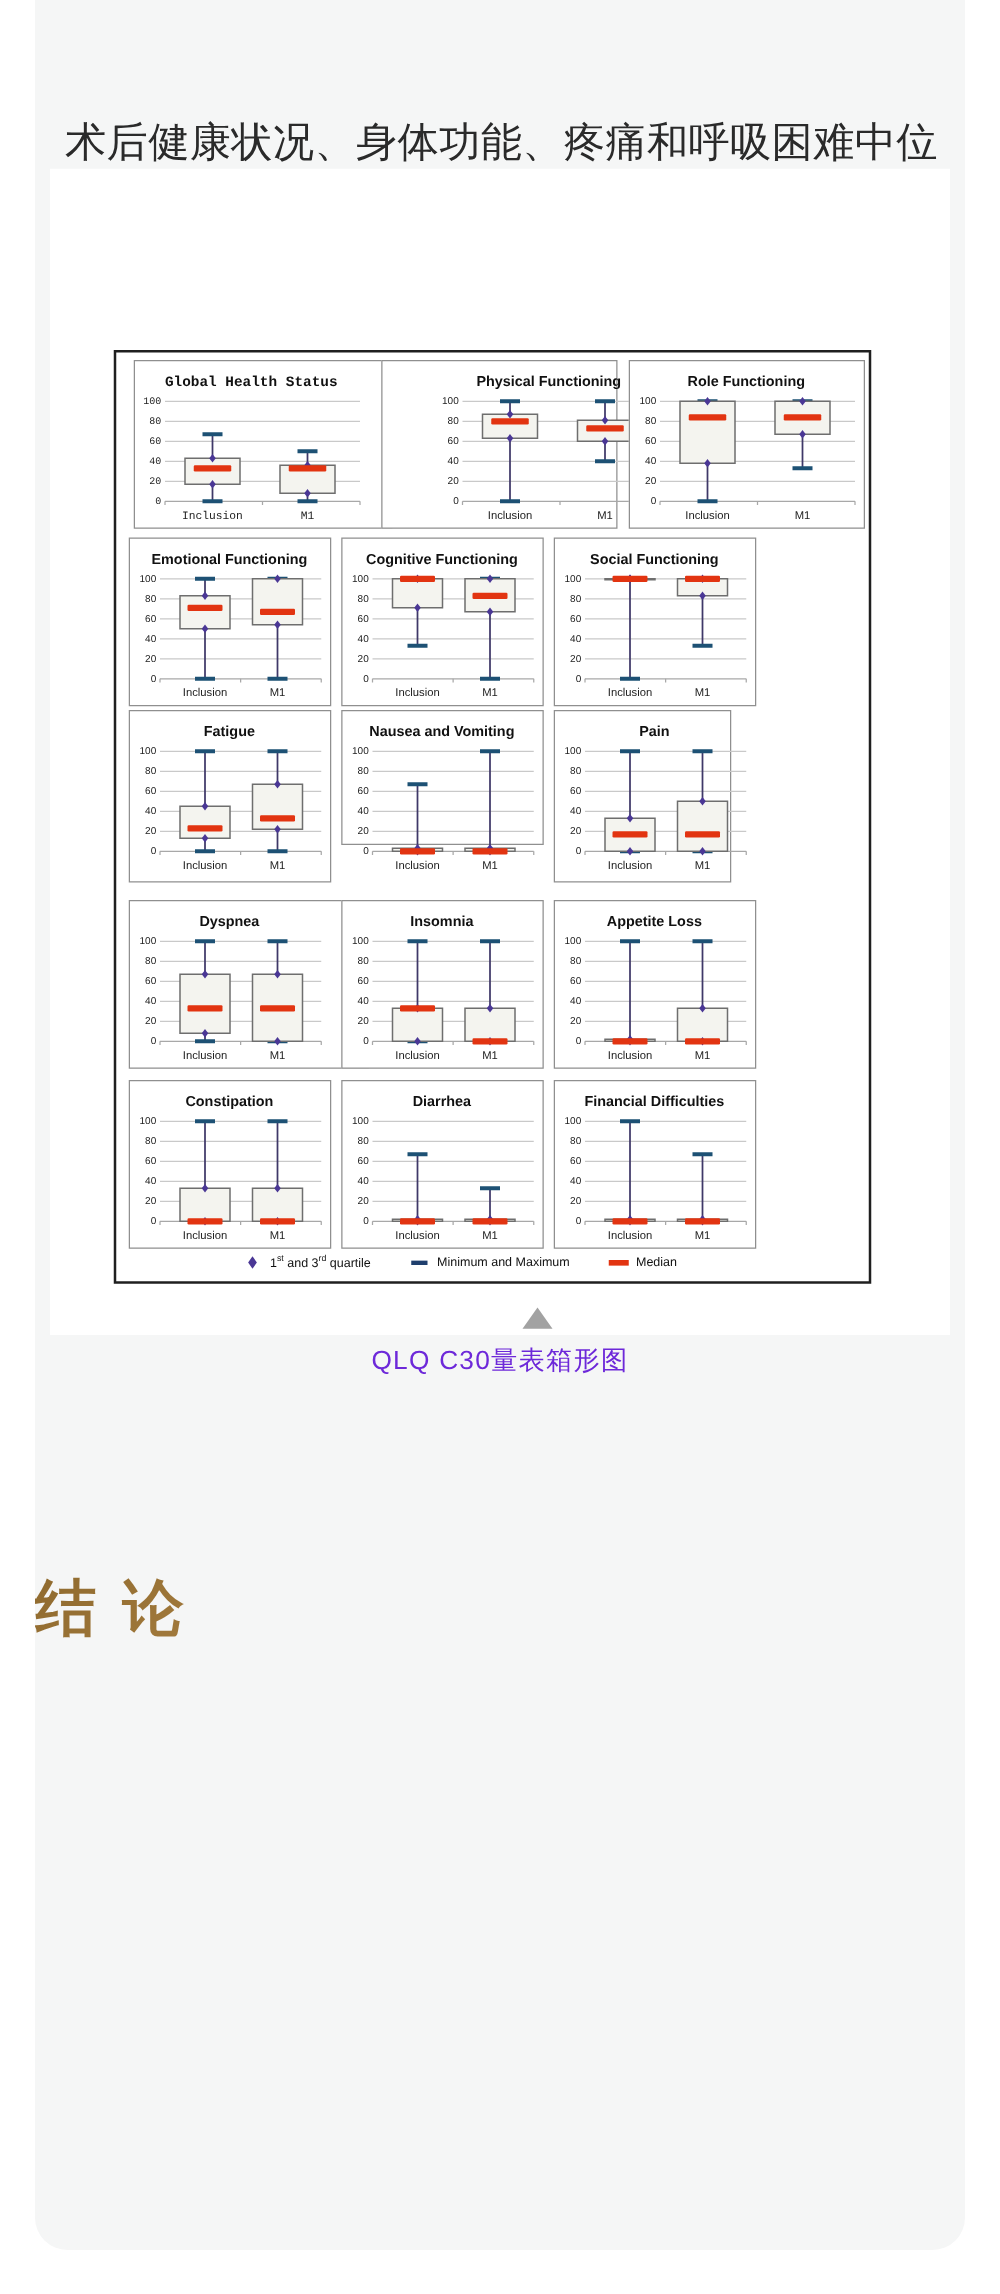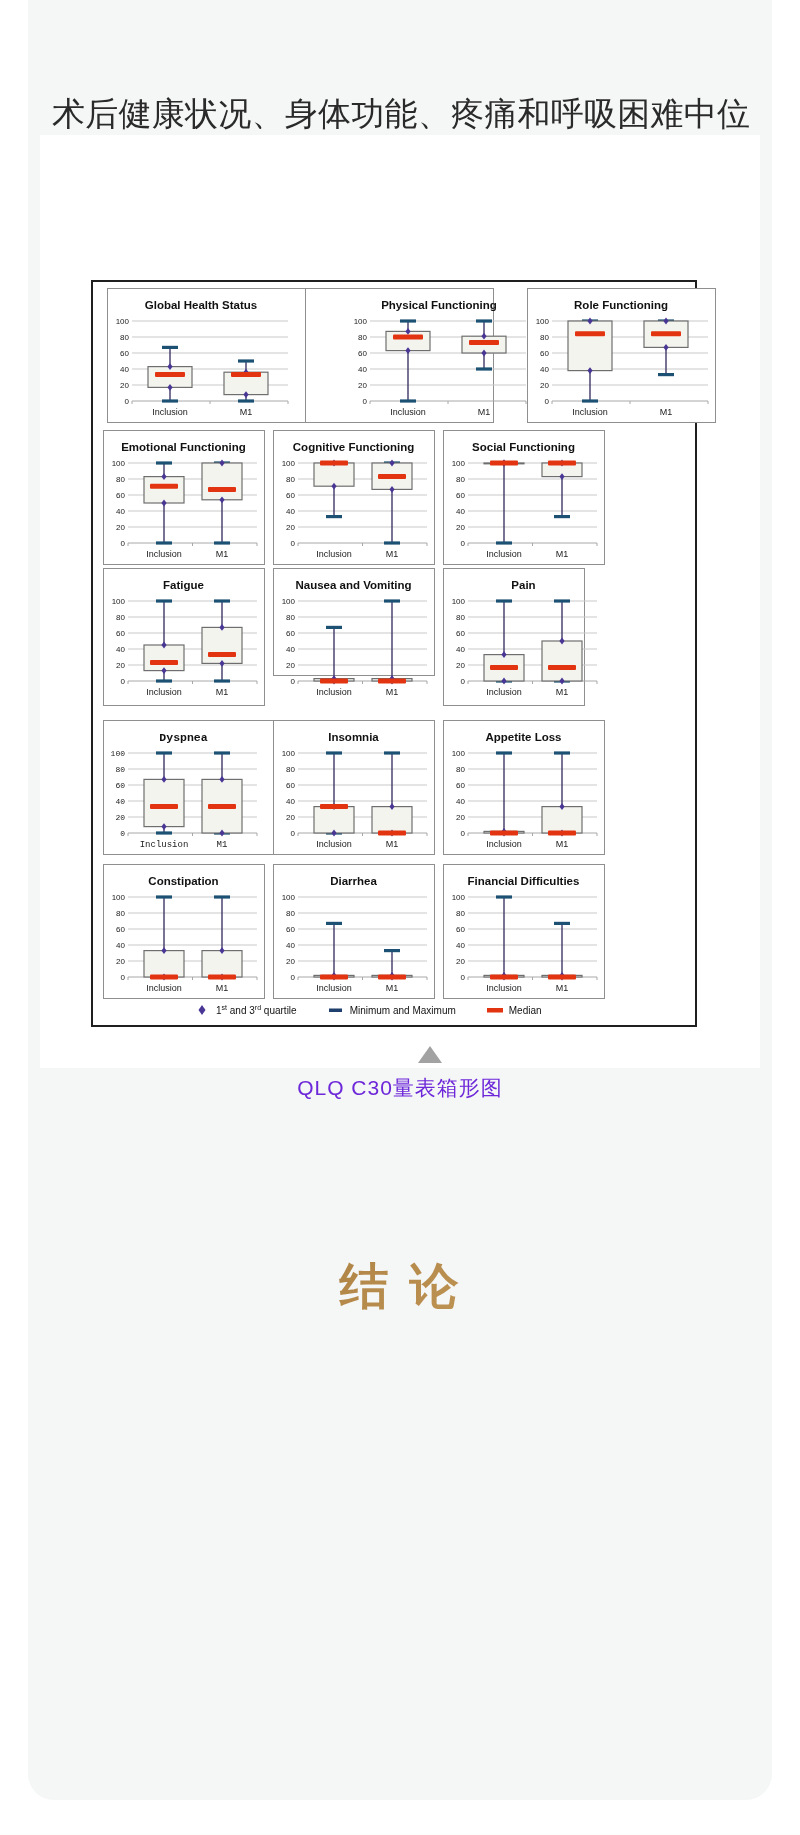--- a/index.html
+++ b/index.html
@@ -10,21 +10,21 @@
   .body-text{position:absolute;left:24px;top:82px;width:698px;margin:0;font-size:33px;line-height:63px;color:#2a2a2a;text-align:justify;text-justify:inter-ideograph;}
   .white-panel{position:absolute;left:12px;top:135px;width:720px;height:933px;background:#ffffff;}
   .figure{position:absolute;left:63px;top:280px;width:606px;height:747px;background:#ffffff;border:2px solid #1f1f1f;box-sizing:border-box;}
   .panel{position:absolute;background:#ffffff;border:1.5px solid #8f8f8f;box-sizing:border-box;}
   .panel svg{display:block;}
   .legend{position:absolute;left:100px;top:716px;width:420px;height:24px;display:flex;align-items:center;gap:30px;font-size:10px;color:#111;}
   .legend-item{display:flex;align-items:center;gap:5px;white-space:nowrap;}
   .legend-item sup{font-size:7px;}
   .collapse-arrow{position:absolute;left:390px;top:1046px;width:0;height:0;border-left:12px solid transparent;border-right:12px solid transparent;border-bottom:17px solid #a2a2a2;}
   .caption{position:absolute;left:0;top:1074px;width:744px;margin:0;text-align:center;font-size:21px;color:#6d28d9;letter-spacing:1px;}
-  .conclusion-title{position:absolute;left:0;top:1254px;width:744px;margin:0;text-align:center;font-size:49px;font-weight:bold;font-family:"DejaVu Serif","Liberation Serif",serif;background:linear-gradient(135deg,#8f6a2e 0%,#b4894a 45%,#d2a968 100%);-webkit-background-clip:text;background-clip:text;color:transparent;-webkit-text-fill-color:transparent;letter-spacing:2px;}
+  .conclusion-title{position:absolute;left:0;top:1254px;width:744px;margin:0;text-align:left;font-size:49px;font-weight:bold;font-family:"DejaVu Serif","Liberation Serif",serif;background:linear-gradient(135deg,#8f6a2e 0%,#b4894a 45%,#d2a968 100%);-webkit-background-clip:text;background-clip:text;color:transparent;-webkit-text-fill-color:transparent;letter-spacing:2px;}
   .conclusion-text{position:absolute;left:24px;top:1350px;width:698px;margin:0;font-size:33px;line-height:61px;color:#c3976b;text-align:justify;text-justify:inter-ideograph;}
 </style>
 </head>
 <body>
 
 <div class="page">
   <div class="card">
     <p class="body-text">术后健康状况、身体功能、疼痛和呼吸困难中位数未发生显著改变，失眠情况显著下降。</p>
     <div class="white-panel"></div>
     <div class="figure" id="figure">
@@ -41,21 +41,21 @@
             </svg>
             <span>Minimum and Maximum</span>
           </span>
           <span class="legend-item">
             <svg width="18" height="12">
               <rect x="1" y="4" width="16" height="4.5" fill="#e23411"></rect>
             </svg>
             <span>Median</span>
           </span>
         </div>
-    <div class="panel" style="left: 14px; top: 6px; width: 207px; height: 135px;">
+    <div class="panel" style="left: 14px; top: 6px; width: 207px; height: 135px; font-family: Liberation Mono, monospace;">
           <svg width="186" height="132">
             <text x="93" y="20" text-anchor="middle" font-size="11.5" font-weight="bold" fill="#111">Global Health Status</text>
             <line x1="24" y1="32" x2="180" y2="32" stroke="#c9c9c9" stroke-width="1"></line>
             <text x="21" y="34.5" text-anchor="end" font-size="8" fill="#222222">100</text>
             <line x1="24" y1="48" x2="180" y2="48" stroke="#c9c9c9" stroke-width="1"></line>
             <text x="21" y="50.5" text-anchor="end" font-size="8" fill="#222222">80</text>
             <line x1="24" y1="64" x2="180" y2="64" stroke="#c9c9c9" stroke-width="1"></line>
             <text x="21" y="66.5" text-anchor="end" font-size="8" fill="#222222">60</text>
             <line x1="24" y1="80" x2="180" y2="80" stroke="#c9c9c9" stroke-width="1"></line>
             <text x="21" y="82.5" text-anchor="end" font-size="8" fill="#222222">40</text>
@@ -125,21 +125,21 @@
               <rect x="130" y="78.4" width="16" height="3.2" fill="#1d5174"></rect>
               <rect x="130" y="30.4" width="16" height="3.2" fill="#1d5174"></rect>
               <rect x="116" y="47.19999999999999" width="44" height="16.80000000000001" fill="#f4f4ef" stroke="#6e6e6e" stroke-width="1.2"></rect>
               <polygon points="138,60.6 140.6,64 138,67.4 135.4,64" fill="#4a3795"></polygon>
               <polygon points="138,43.79999999999999 140.6,47.19999999999999 138,50.59999999999999 135.4,47.19999999999999" fill="#4a3795"></polygon>
               <rect x="123" y="51.1" width="30" height="5" rx="1" fill="#e23411"></rect>
               <text x="138" y="126" text-anchor="middle" font-size="9" fill="#222222">M1</text>
             </g>
           </svg>
         </div>
-        <div class="panel" style="left: 410px; top: 6px; width: 189px; height: 135px; margin-left: 24px;">
+        <div class="panel" style="left: 410px; top: 6px; width: 189px; height: 135px;">
           <svg width="186" height="132">
             <text x="93" y="20" text-anchor="middle" font-size="11.5" font-weight="bold" fill="#111">Role Functioning</text>
             <line x1="24" y1="32" x2="180" y2="32" stroke="#c9c9c9" stroke-width="1"></line>
             <text x="21" y="34.5" text-anchor="end" font-size="8" fill="#222222">100</text>
             <line x1="24" y1="48" x2="180" y2="48" stroke="#c9c9c9" stroke-width="1"></line>
             <text x="21" y="50.5" text-anchor="end" font-size="8" fill="#222222">80</text>
             <line x1="24" y1="64" x2="180" y2="64" stroke="#c9c9c9" stroke-width="1"></line>
             <text x="21" y="66.5" text-anchor="end" font-size="8" fill="#222222">60</text>
             <line x1="24" y1="80" x2="180" y2="80" stroke="#c9c9c9" stroke-width="1"></line>
             <text x="21" y="82.5" text-anchor="end" font-size="8" fill="#222222">40</text>
@@ -408,21 +408,21 @@
               <rect x="110" y="110.4" width="16" height="3.2" fill="#1d5174"></rect>
               <rect x="110" y="30.4" width="16" height="3.2" fill="#1d5174"></rect>
               <rect x="98" y="72" width="40" height="40" fill="#f4f4ef" stroke="#6e6e6e" stroke-width="1.2"></rect>
               <polygon points="118,108.6 120.6,112 118,115.4 115.4,112" fill="#4a3795"></polygon>
               <polygon points="118,68.6 120.6,72 118,75.4 115.4,72" fill="#4a3795"></polygon>
               <rect x="104" y="95.9" width="28" height="5" rx="1" fill="#e23411"></rect>
               <text x="118" y="126" text-anchor="middle" font-size="9" fill="#222222">M1</text>
             </g>
           </svg>
         </div>
-        <div class="panel" style="left: 10px; top: 438px; width: 192px; height: 135px; font-family: Liberation Mono, monospace;">
+        <div class="panel" style="left: 10px; top: 438px; width: 192px; height: 135px;">
           <svg width="159" height="132">
             <text x="79.5" y="20" text-anchor="middle" font-size="11.5" font-weight="bold" fill="#111">Dyspnea</text>
             <line x1="24" y1="32" x2="153" y2="32" stroke="#c9c9c9" stroke-width="1"></line>
             <text x="21" y="34.5" text-anchor="end" font-size="8" fill="#222222">100</text>
             <line x1="24" y1="48" x2="153" y2="48" stroke="#c9c9c9" stroke-width="1"></line>
             <text x="21" y="50.5" text-anchor="end" font-size="8" fill="#222222">80</text>
             <line x1="24" y1="64" x2="153" y2="64" stroke="#c9c9c9" stroke-width="1"></line>
             <text x="21" y="66.5" text-anchor="end" font-size="8" fill="#222222">60</text>
             <line x1="24" y1="80" x2="153" y2="80" stroke="#c9c9c9" stroke-width="1"></line>
             <text x="21" y="82.5" text-anchor="end" font-size="8" fill="#222222">40</text>

